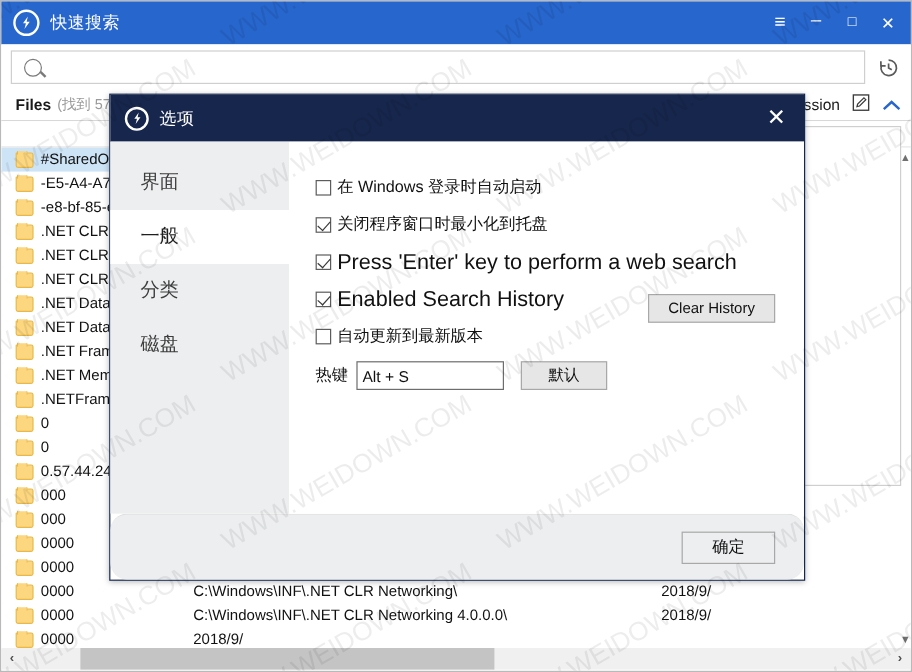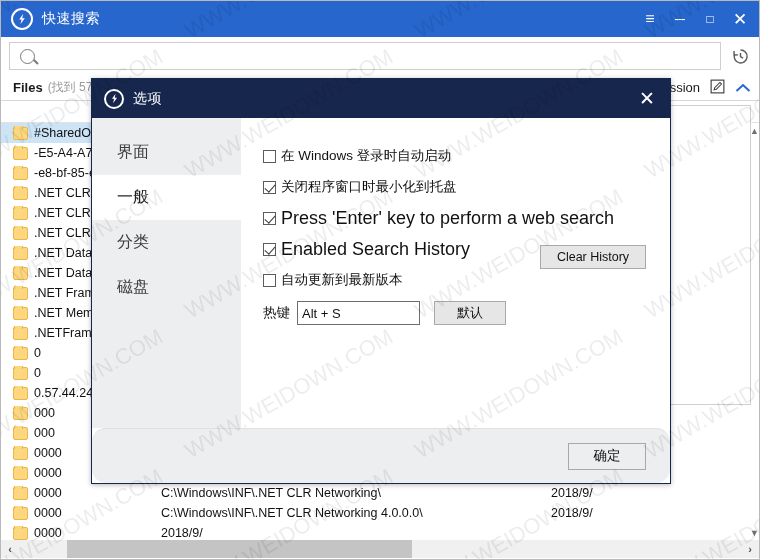--- a/index.html
+++ b/index.html
@@ -16,21 +16,21 @@
     background: #ffffff;
     border: 1px solid #b9b9b9;
     overflow: hidden;
   }
 
   
   .titlebar {
     position: absolute; left: 0; top: 0;
     width: 760px; height: 36px;
     background: #2766cc;
-    display: flex; align-items: center;
+    display: flex; align-items: center; font-family: Liberation Mono, monospace;
   }
   .title-logo {
     width: 22px; height: 22px; margin-left: 10px;
     border: 2px solid #ffffff; border-radius: 50%;
     color: #ffffff; font-size: 13px; line-height: 18px;
     text-align: center; font-weight: bold;
     display: flex; align-items: center; justify-content: center;
   }
   .title-text {
     color: #ffffff; font-size: 14px; margin-left: 9px;

